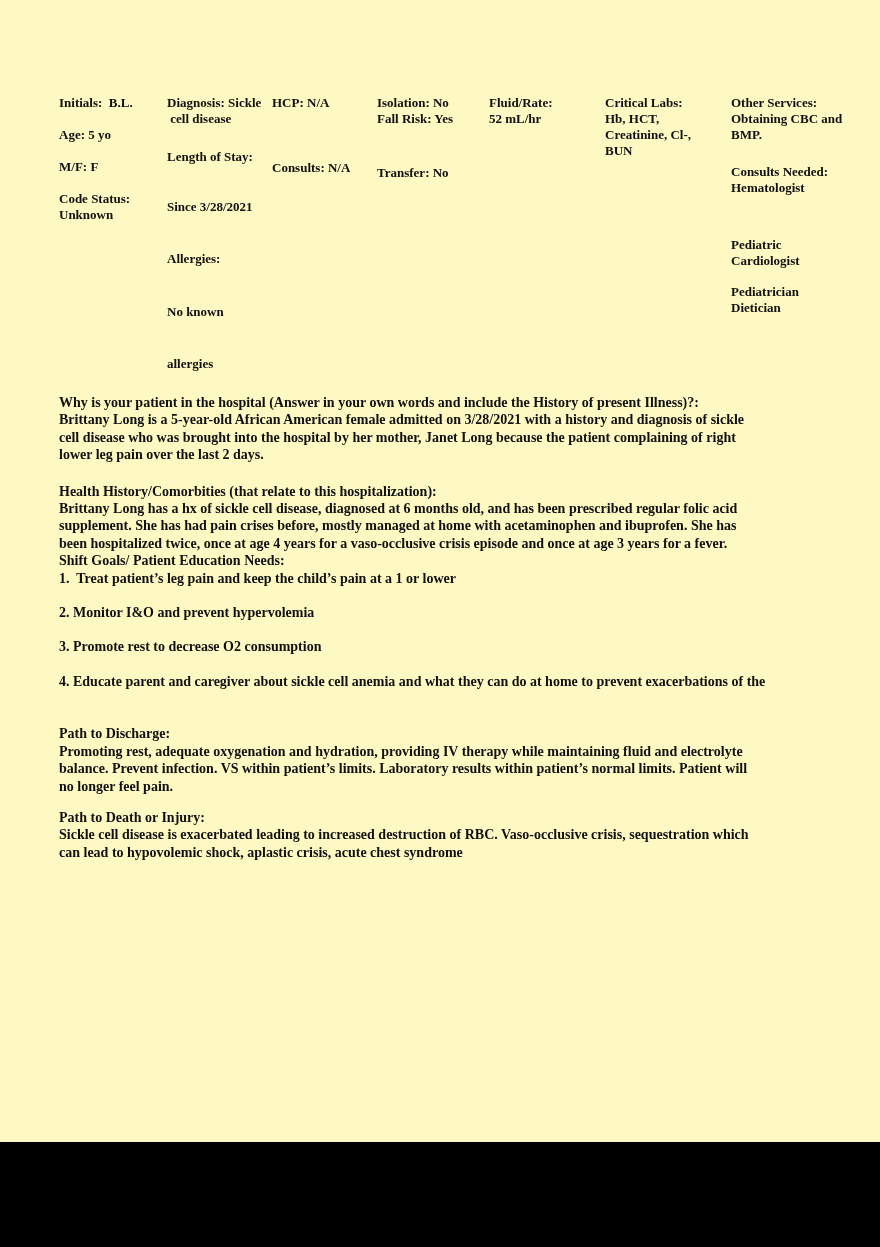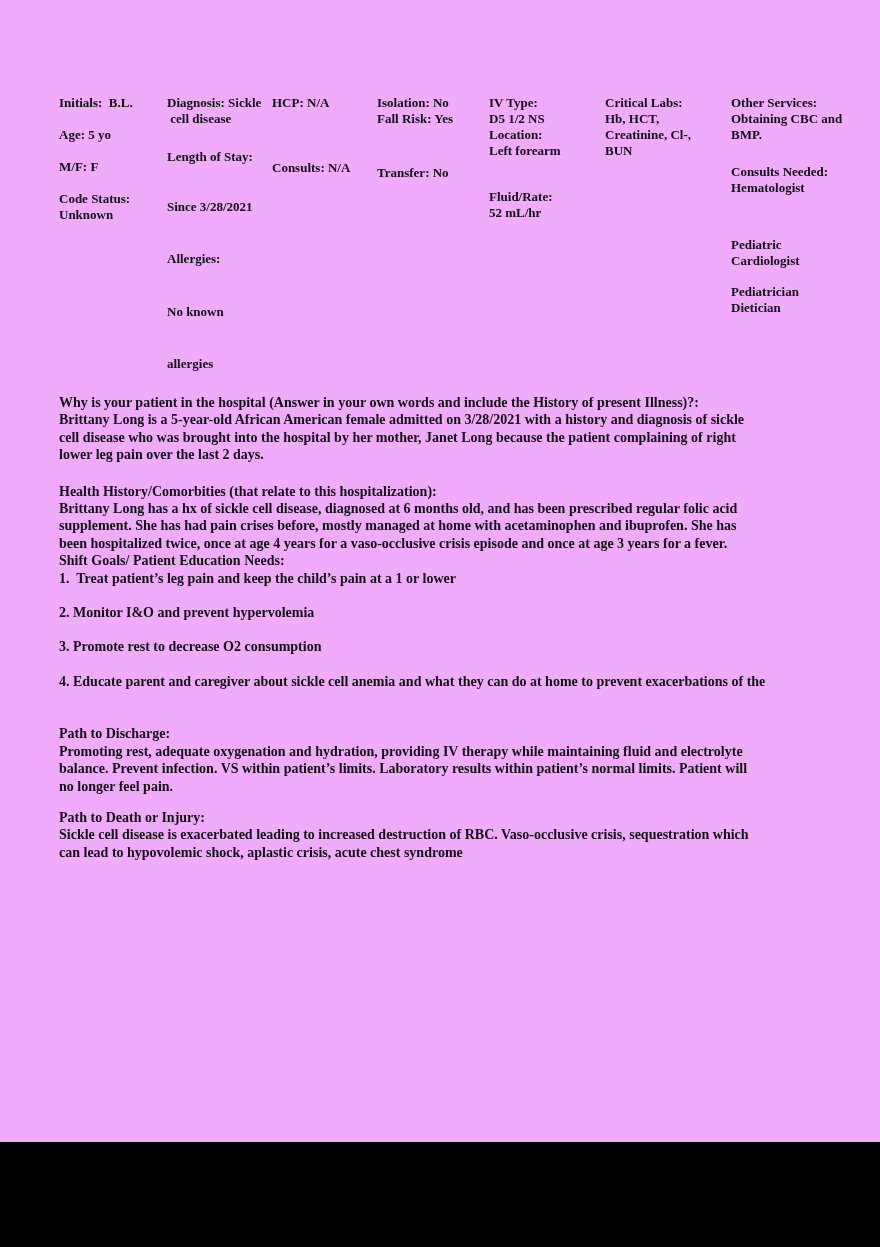--- a/index.html
+++ b/index.html
@@ -1,20 +1,20 @@
 <!DOCTYPE html>
 <html><head>
 <meta charset="utf-8">
 <style>
   html, body { margin: 0; padding: 0; background: #ffffff; }
   .page {
     position: relative;
     width: 880px;
     height: 1247px;
-    background: #f0abfc;
+    background: #fef9c3;
     overflow: hidden;
     font-family: "Liberation Serif", serif;
     font-weight: bold;
     color: #101010;
   }
   
   .header-grid {
     position: absolute;
     top: 95px;
     left: 0;
@@ -102,24 +102,20 @@
       <div class="blk">Consults: N/A</div>
     </div>
 
     <div class="col c4">
       <div class="blk">Isolation: No
 Fall Risk: Yes</div>
       <div class="blk">Transfer: No</div>
     </div>
 
     <div class="col c5">
-      <div class="blk">IV Type:
-D5 1/2 NS
-Location:
-Left forearm</div>
       <div class="blk">Fluid/Rate:
 52 mL/hr</div>
     </div>
 
     <div class="col c6">
       <div class="blk">Critical Labs:
 Hb, HCT,
 Creatinine, Cl-,
 BUN</div>
     </div>

